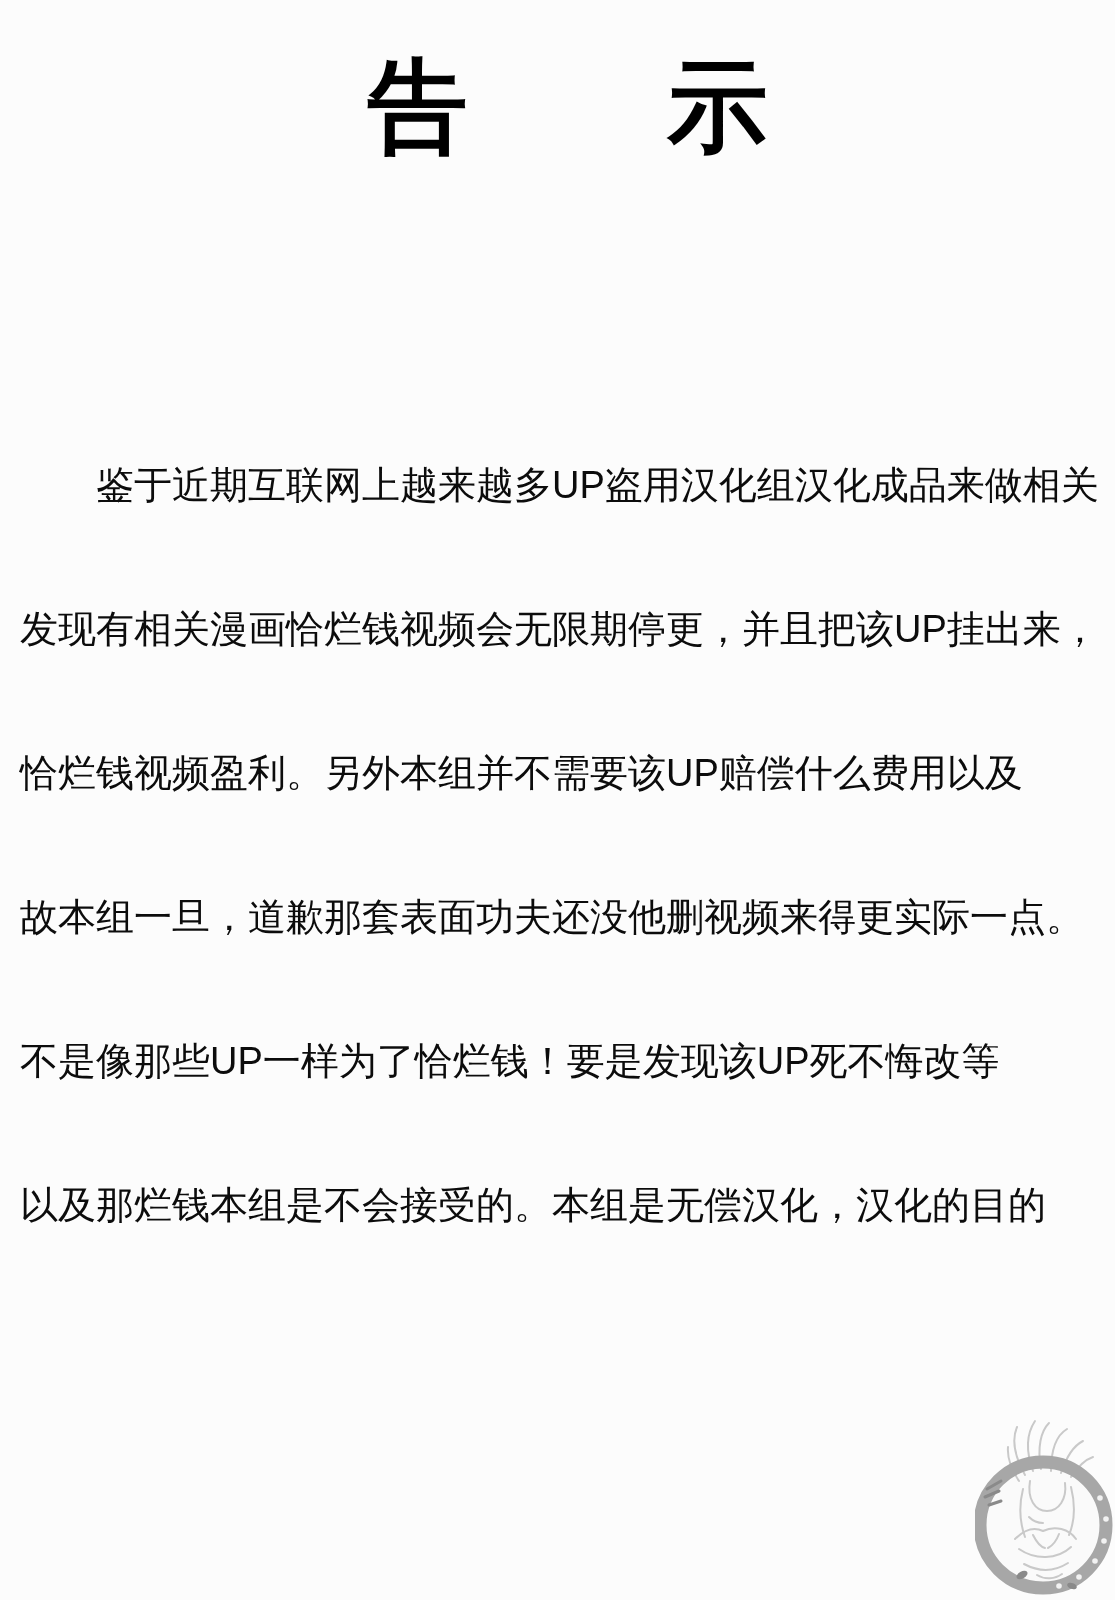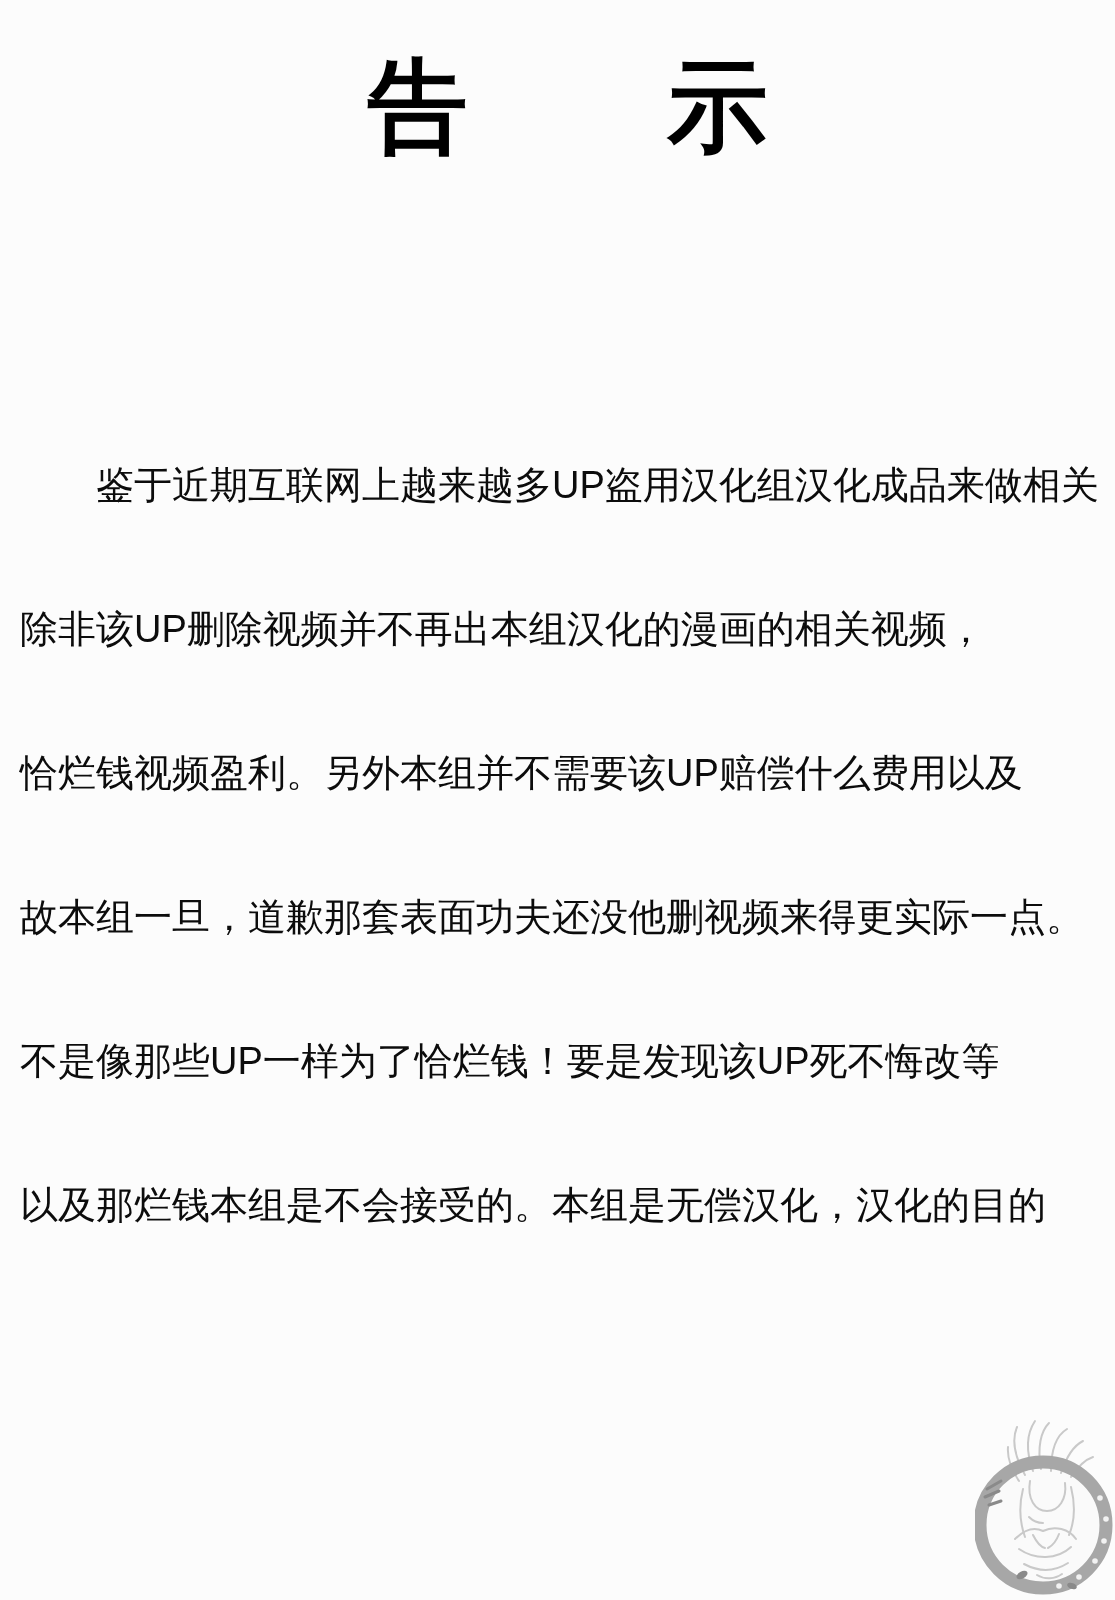--- a/index.html
+++ b/index.html
@@ -55,21 +55,21 @@
     height: 183px;
   }
 </style>
 </head>
 <body>
 
 <h1 class="page-title">告　　示</h1>
 
 <div class="notice-body">
   <div class="notice-line indent">鉴于近期互联网上越来越多UP盗用汉化组汉化成品来做相关</div>
-  <div class="notice-line">除非该UP删除视频并不再出本组汉化的漫画的相关视频，</div>
+  <div class="notice-line">发现有相关漫画恰烂钱视频会无限期停更，并且把该UP挂出来，</div>
   <div class="notice-line">恰烂钱视频盈利。另外本组并不需要该UP赔偿什么费用以及</div>
   <div class="notice-line">故本组一旦，道歉那套表面功夫还没他删视频来得更实际一点。</div>
   <div class="notice-line">不是像那些UP一样为了恰烂钱！要是发现该UP死不悔改等</div>
   <div class="notice-line">以及那烂钱本组是不会接受的。本组是无偿汉化，汉化的目的</div>
   
   
   
   
   
   

